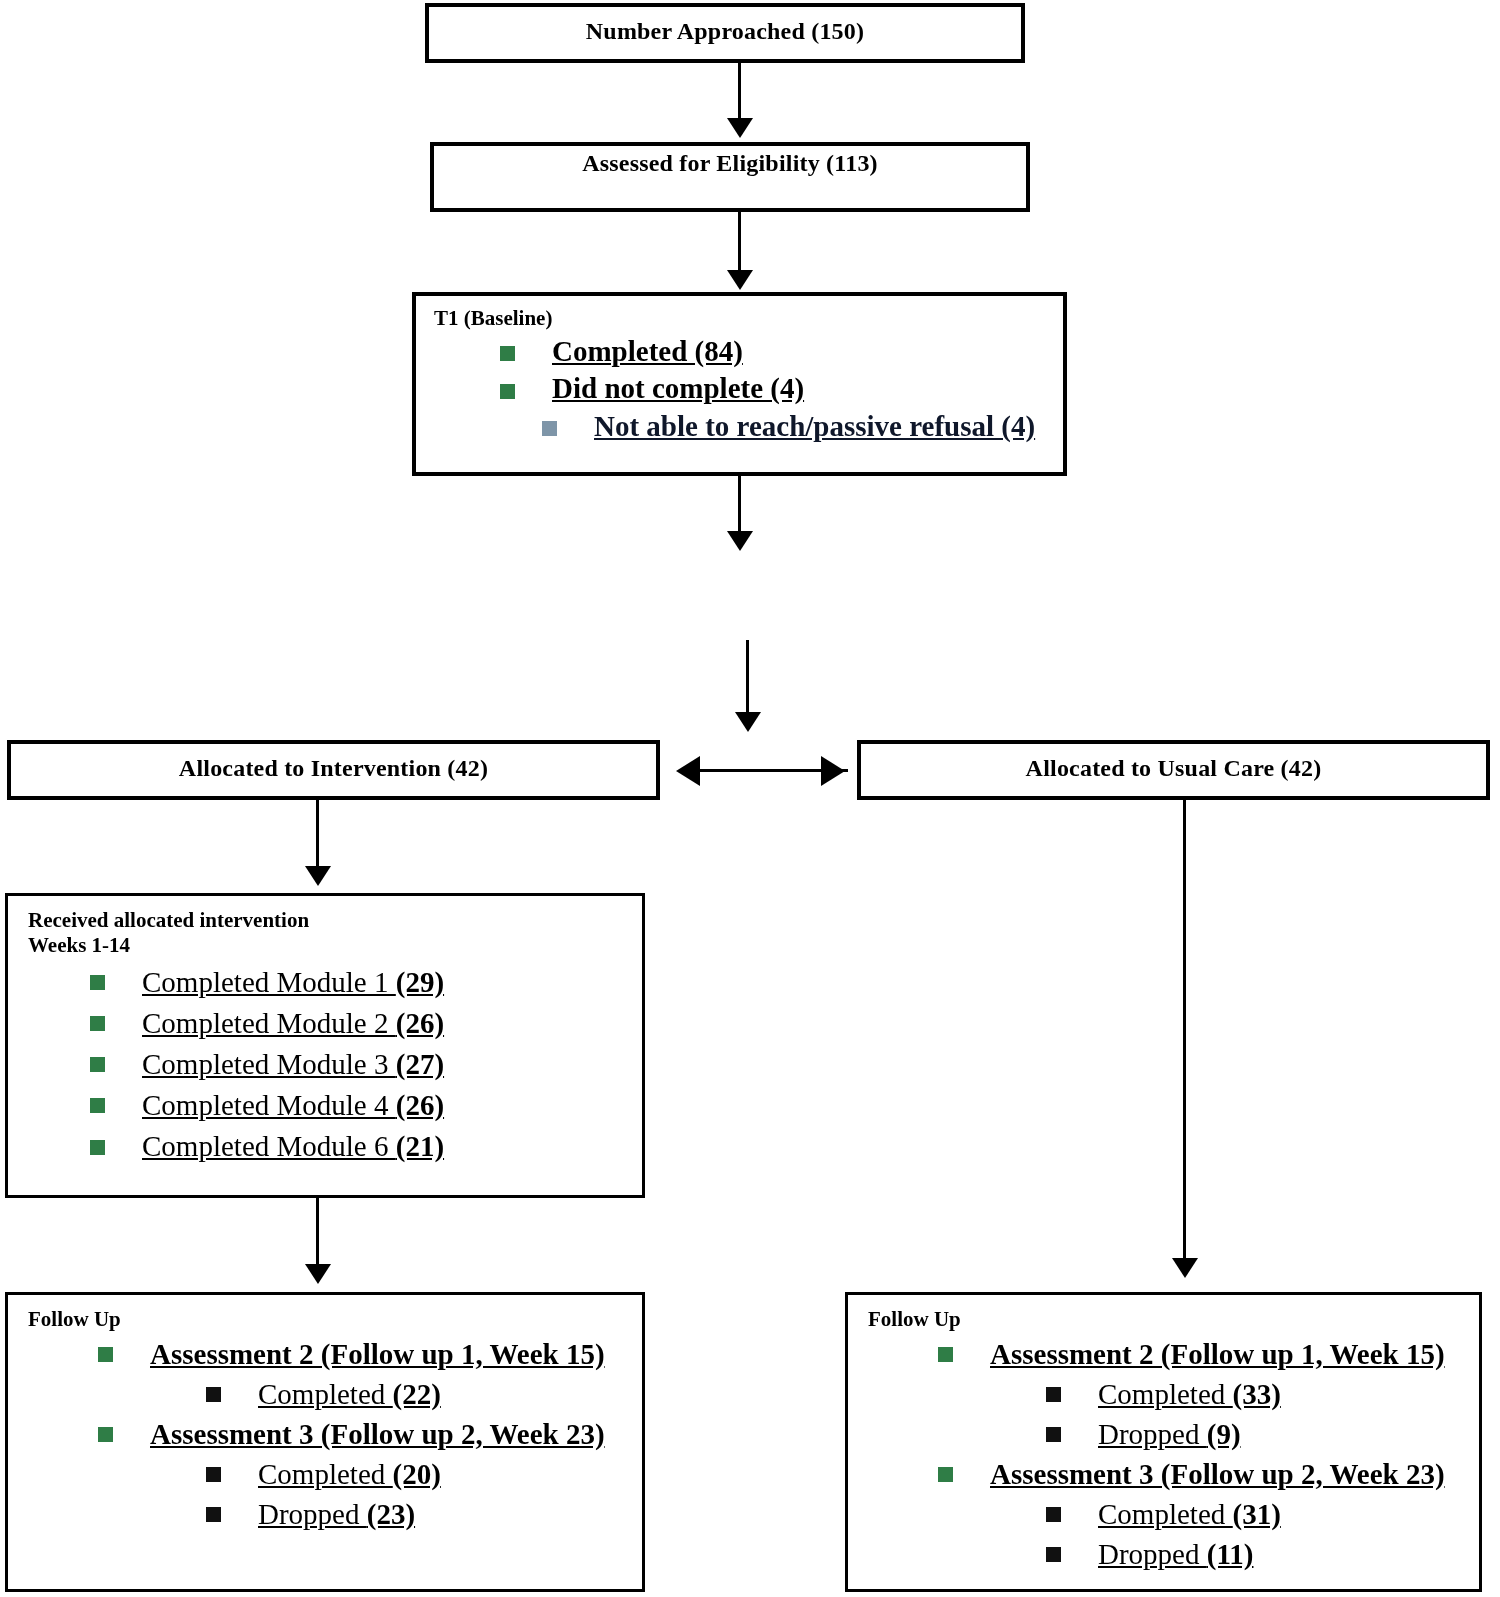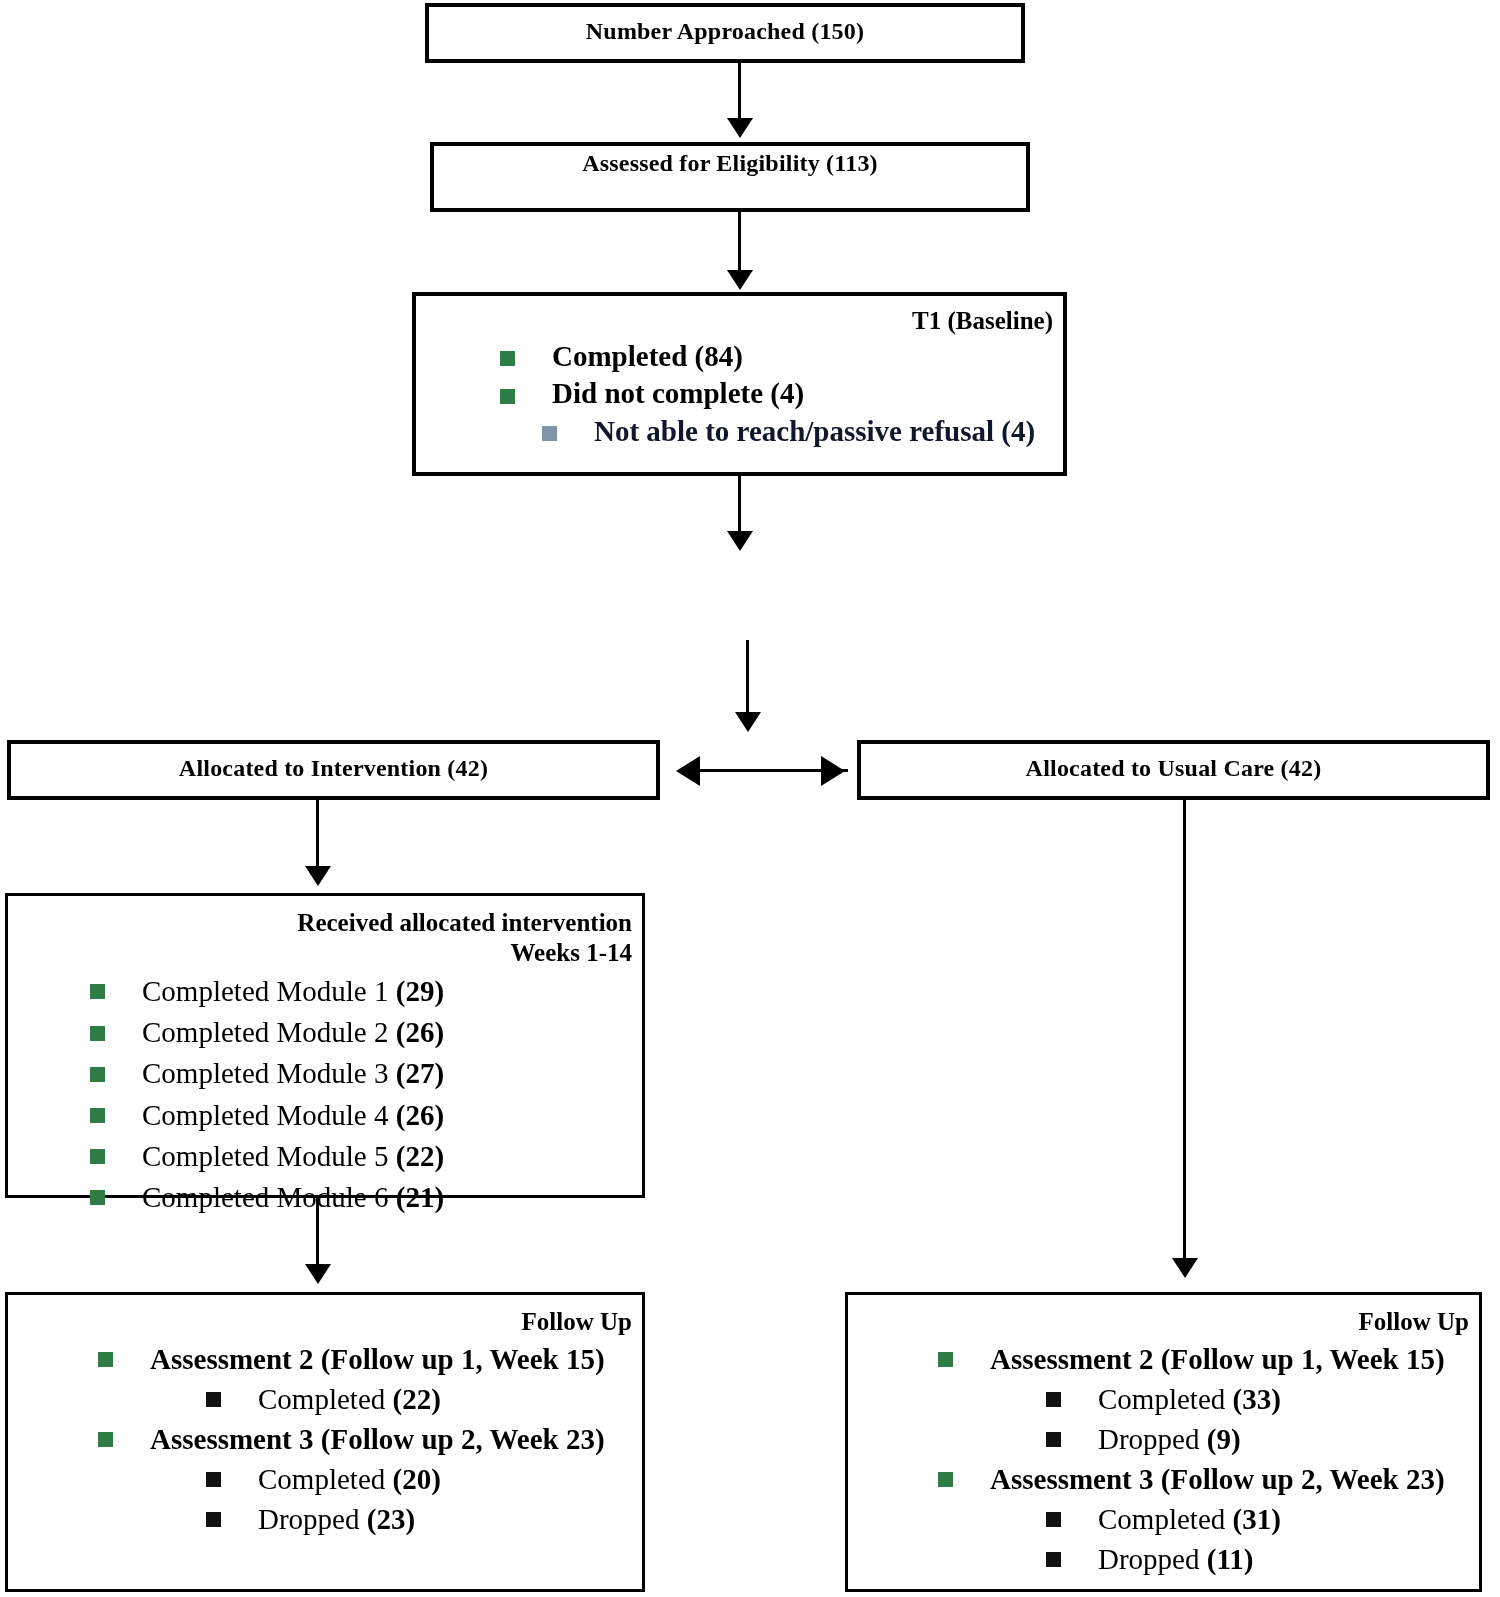--- a/index.html
+++ b/index.html
@@ -34,24 +34,23 @@
     left: 0;
     right: 0;
     text-align: center;
     font-weight: bold;
     font-size: 24px;
     letter-spacing: 0.2px;
   }
 
   .box-head {
     font-weight: bold;
-    font-size: 25px;
+    font-size: 21px;
     line-height: 1.18;
     white-space: nowrap;
-    text-align: right;
   }
 
   .inner {
     position: absolute;
     left: 18px;
     right: 10px;
     top: 14px;
   }
 
   
@@ -62,20 +61,21 @@
   }
   ul.lvl1 { margin-left: 66px; }
   ul.lvl2 { margin-left: 104px; }
 
   li.item {
     position: relative;
     padding-left: 52px;
     font-size: 28px;
     line-height: 1.36;
     white-space: nowrap;
+    text-decoration: underline;
   }
   li.item.bold { font-weight: bold; }
 
   li.item .bullet {
     position: absolute;
     left: 0;
     top: 0.46em;
     width: 15px;
     height: 15px;
   }
@@ -210,24 +210,20 @@
         <li class="item">
           <span class="bullet green"></span>
           <span>Completed Module 3 </span><span class="num">(27)</span>
         </li>
         <li class="item">
           <span class="bullet green"></span>
           <span>Completed Module 4 </span><span class="num">(26)</span>
         </li>
         <li class="item">
           <span class="bullet green"></span>
-          <span>Completed Module 5 </span><span class="num">(22)</span>
-        </li>
-        <li class="item">
-          <span class="bullet green"></span>
           <span>Completed Module 6 </span><span class="num">(21)</span>
         </li>
       </ul>
     </div>
   </div>
 
   <div class="vline" style="left:316px; top:1198px; height:72px;"></div>
   <div class="arrowhead-down" style="left:305px; top:1264px;"></div>
 
   <div class="box thin" style="left:5px; top:1292px; width:640px; height:300px;">

